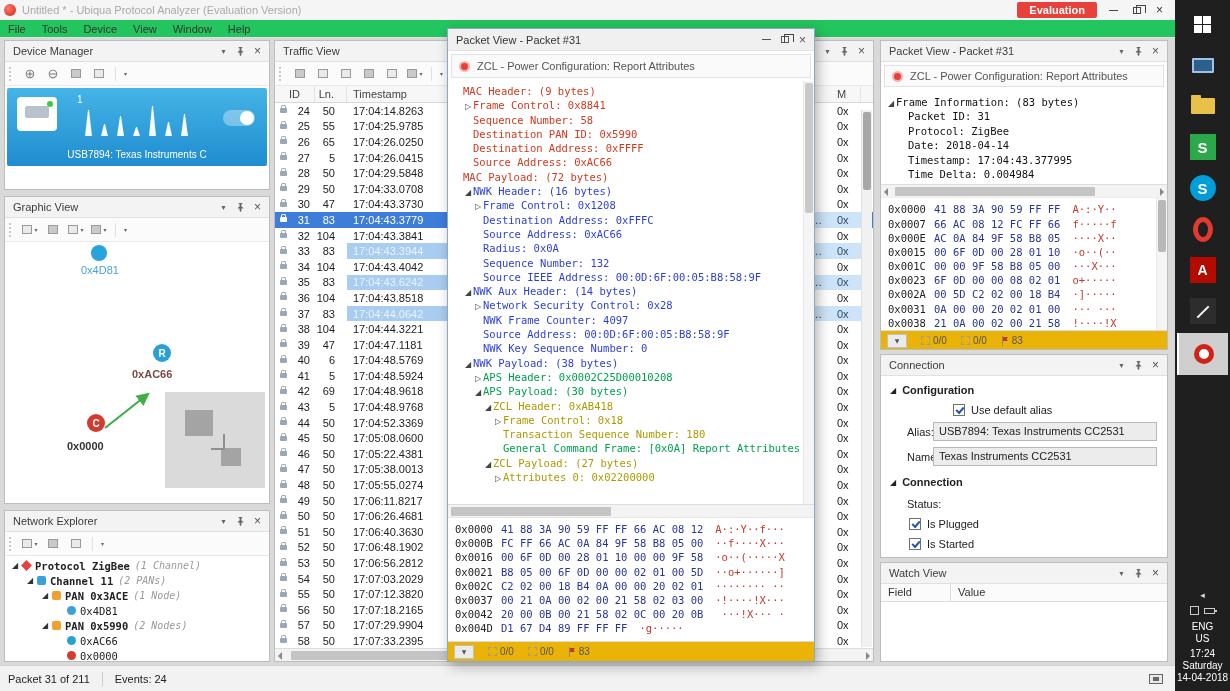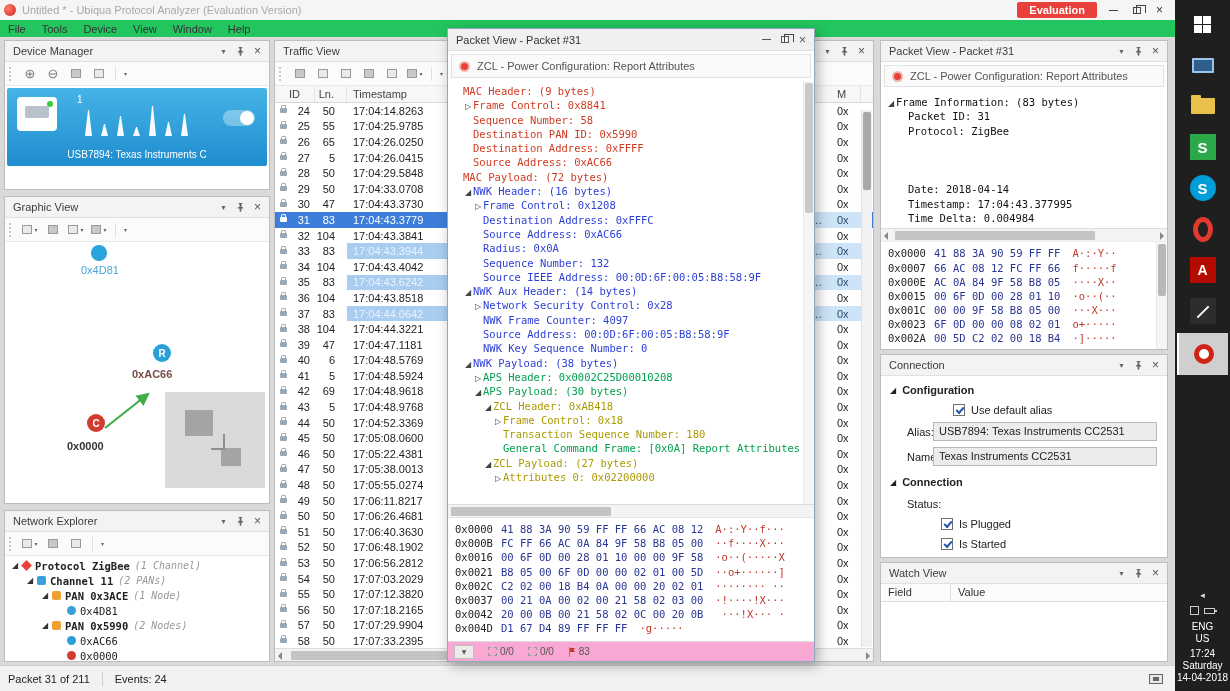--- a/index.html
+++ b/index.html
@@ -123,21 +123,21 @@
   .pw-tree{flex:1;overflow:hidden;position:relative;font-family:"DejaVu Sans Mono",monospace;font-size:10.5px;padding:3px 14px 0 5px}
   .pl{height:14.3px;line-height:14.3px;white-space:nowrap}
   .exp{display:inline-block;width:10px;text-align:center;font-family:"DejaVu Sans",sans-serif;font-size:8px;color:#444}
   .pw-vsb{position:absolute;right:0;top:0;bottom:0;width:11px;background:#f5f5f5;border-left:1px solid #e8e8e8}
   .pw-vsb .thumb{position:absolute;left:1px;right:1px;top:2px;height:130px;background:#c9c9c9;border-radius:2px}
   .pw-hex{height:124px;min-height:124px;border-top:1px solid #e6e6e6;font-family:"DejaVu Sans Mono",monospace;font-size:10.5px;padding:4px 0 0 7px;background:#fff}
   .hx{height:14.2px;line-height:14.2px;white-space:pre}
   .off{display:inline-block;width:46px;color:#222}
   .bts{color:#283593}
   .asc{color:#c0392b;margin-left:12px}
-  .pw-status{height:20px;min-height:20px;background:#f9a8d4;border-top:1px solid #ddd;display:flex;align-items:center;padding:0 6px;color:#555;font-size:10px}
+  .pw-status{height:20px;min-height:20px;background:#eab308;border-top:1px solid #ddd;display:flex;align-items:center;padding:0 6px;color:#555;font-size:10px}
   .stbtn{width:20px;height:14px;border:1px solid #c0c0c0;background:#ebebeb;display:flex;align-items:center;justify-content:center;font-size:6px;color:#555;font-family:"DejaVu Sans",sans-serif}
   .stat{display:flex;align-items:center;gap:3px;margin-left:14px}
   .stat:first-of-type{margin-left:auto}
   .sq-ico{width:9px;height:9px;border:1px dashed #999}
   .flag-ico svg{display:block}
 
   
   #pp{left:880px;top:2px;width:288px;height:310px}
   #pp .pw-sum{height:22px;min-height:22px}
   .pp-info{font-family:"DejaVu Sans Mono",monospace;font-size:10.5px;padding:5px 2px 3px 5px;color:#111}
@@ -145,21 +145,21 @@
   .pp-hexwrap{flex:1;position:relative;border-top:1px solid #eee}
   .pp-hex{font-family:"DejaVu Sans Mono",monospace;font-size:10.5px;padding:4px 14px 0 7px}
   .pp-vsb{position:absolute;right:0;top:0;bottom:0;width:11px;background:#f5f5f5;border-left:1px solid #e8e8e8}
   .pp-vsb .thumb{position:absolute;left:1px;right:1px;top:2px;height:52px;background:#b8b8b8;border-radius:2px}
 
   #props{left:880px;top:316px;width:288px;height:204px}
   .props-body{flex:1;padding-top:4px;overflow:hidden}
   .psect{display:flex;align-items:center;gap:6px;padding:4px 0 4px 9px;font-weight:bold;color:#222}
   .psect .tri2{font-size:8px;font-family:"DejaVu Sans",sans-serif}
   .cbrow{display:flex;align-items:center;gap:6px;margin:4px 0 6px 72px}
-  .cbrow.small{margin-left:60px;margin-top:8px}
+  .cbrow.small{margin-left:28px;margin-top:8px}
   .cb{width:12px;height:12px;border:1px solid #707070;background:#fff;position:relative;flex:none}
   .cb.on:after{content:"";position:absolute;left:2px;top:2px;width:6px;height:3px;border-left:2px solid #2458b0;border-bottom:2px solid #2458b0;transform:rotate(-48deg)}
   .prow{display:flex;align-items:center;margin:6px 10px 0 0}
   .plabel{width:52px;padding-left:26px;color:#222;flex:none}
   .pfield{flex:1;height:19px;background:#ececec;border:1px solid #b8b8b8;padding:2px 5px;color:#222;overflow:hidden;white-space:nowrap}
 
   #wv{left:880px;top:524px;width:288px;height:100px}
   .wcols{display:flex;height:18px;min-height:18px;border-bottom:1px solid #ddd;background:#fbfbfb;color:#333}
   .wc1{width:70px;border-right:1px solid #ddd;padding:2px 7px}
   .wc2{flex:1;padding:2px 7px}
@@ -883,21 +883,21 @@
       <span class="pbtn x">×</span>
     </div>
     <div class="pw-sum">
       <span class="sum-ico"></span>
       <span>ZCL - Power Configuration: Report Attributes</span>
     </div>
     <div class="pp-info" id="pp-info">
         <div class="il" style="padding-left: 0px;"><span class="exp">◢</span><span>Frame Information: (83 bytes)</span></div>
         <div class="il" style="padding-left: 12px;"><span class="exp"></span><span>Packet ID: 31</span></div>
         <div class="il" style="padding-left: 12px;"><span class="exp"></span><span>Protocol: ZigBee</span></div>
-        <div class="il" style="padding-left: 12px; margin-top: 44px;"><span class="exp"></span><span>Date: 2018-04-14</span></div>
+        <div class="il" style="padding-left: 12px;"><span class="exp"></span><span>Date: 2018-04-14</span></div>
         <div class="il" style="padding-left: 12px;"><span class="exp"></span><span>Timestamp: 17:04:43.377995</span></div>
         <div class="il" style="padding-left: 12px;"><span class="exp"></span><span>Time Delta: 0.004984</span></div>
       </div>
     <div class="hsb">
       <span class="tri l"></span>
       <span class="thumb" style="left:14px;width:200px"></span>
       <span class="tri r"></span>
     </div>
     <div class="pp-hexwrap">
       <div class="pp-hex" id="pp-hex">

